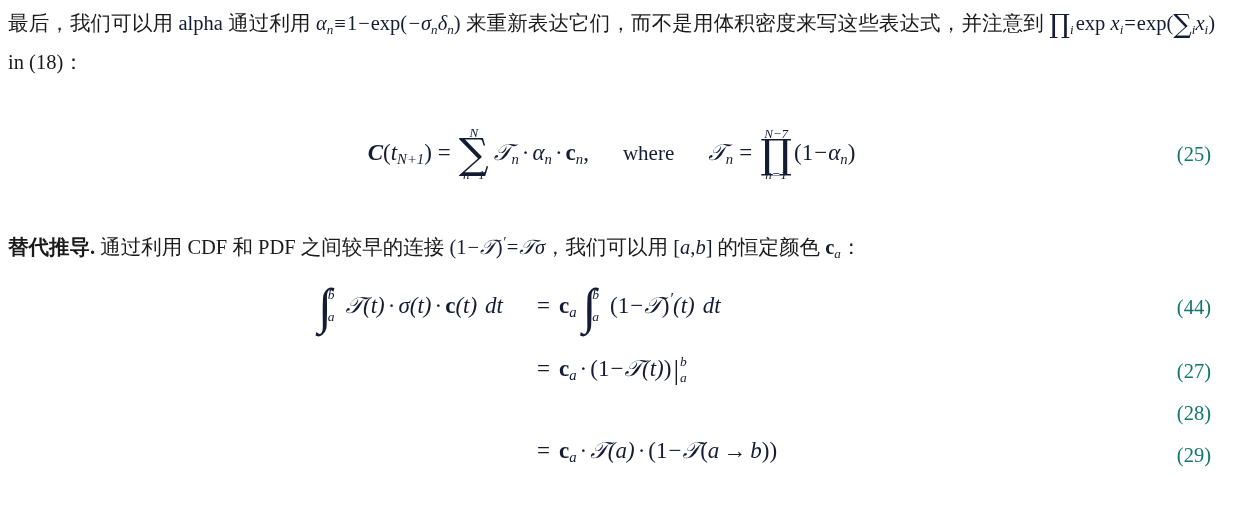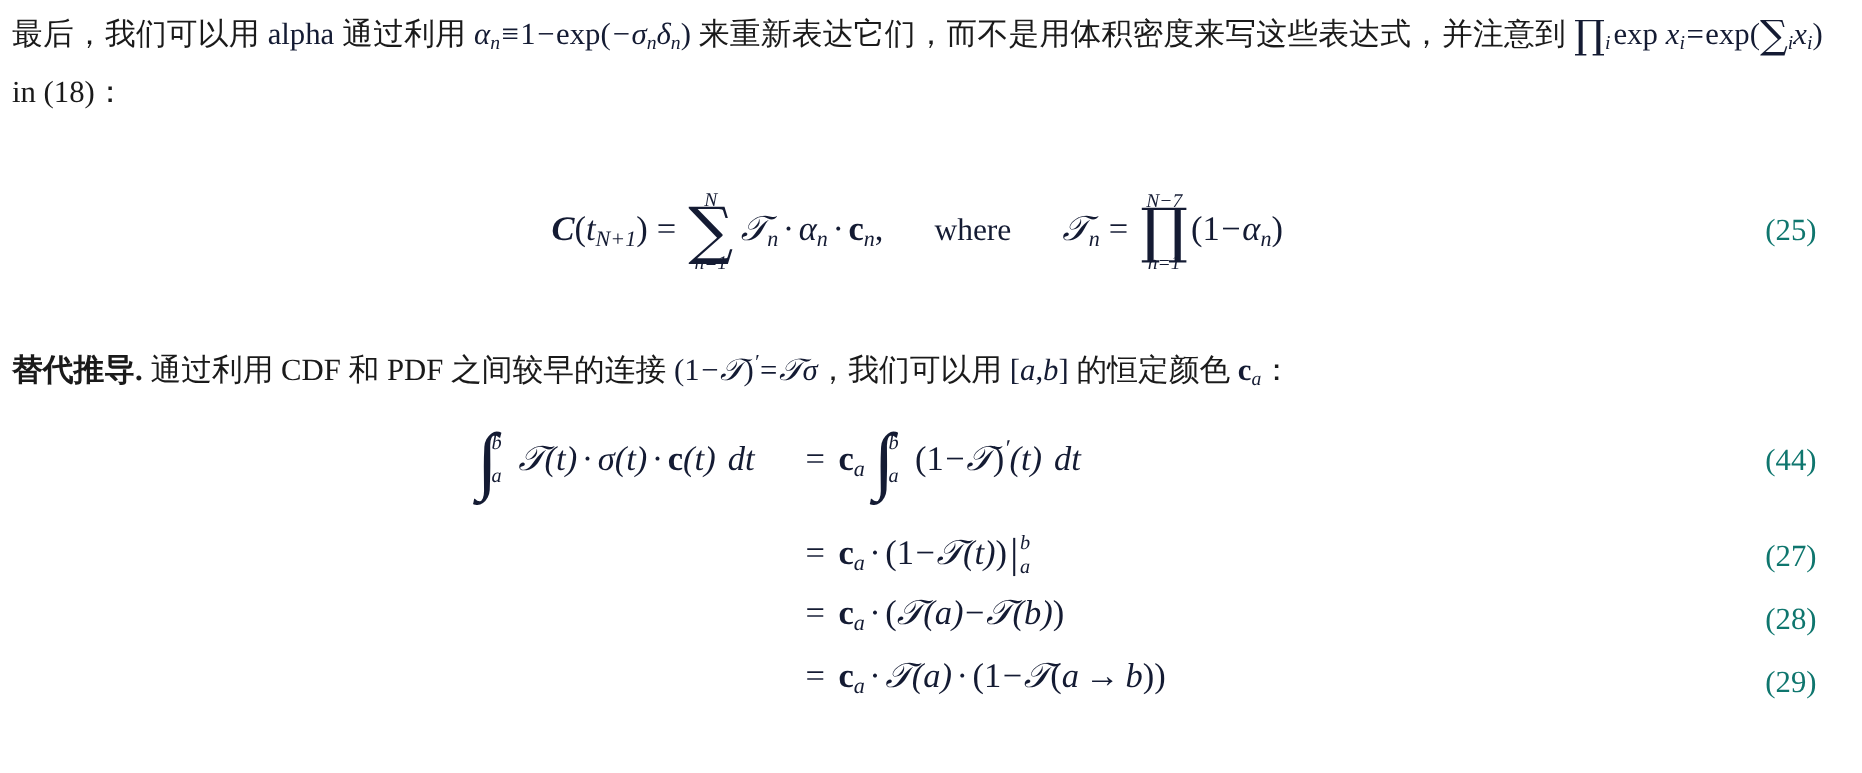--- a/index.html
+++ b/index.html
@@ -262,23 +262,20 @@
         <span class="m"><span class="op">=</span><span class="sp"></span><span class="bf">c</span><sub>a</sub><span class="dotsep">·</span><span class="mr">(</span><span class="mr">1</span><span class="op">−</span><span class="cal">𝒯</span><span>(t)</span><span class="mr">)</span><span class="evalbar">
               <span class="vbar">|</span>
               <span class="eup">b</span>
               <span class="elo">a</span>
             </span></span>
       </div>
       <span class="eqnum" style="top:8px;">(27)</span>
     </div>
 
     <div class="align-row" style="height:42px;">
-      <div class="align-rhs eqmain" style="left:528px; top:0px;">
-        <span class="m"><span class="op">=</span><span class="sp"></span><span class="bf">c</span><sub>a</sub><span class="dotsep">·</span><span class="mr">(</span><span class="cal">𝒯</span><span>(a)</span><span class="op">−</span><span class="cal">𝒯</span><span>(b)</span><span class="mr">)</span></span>
-      </div>
       <span class="eqnum" style="top:6px;">(28)</span>
     </div>
 
     <div class="align-row" style="height:42px;">
       <div class="align-rhs eqmain" style="left:528px; top:0px;">
         <span class="m"><span class="op">=</span><span class="sp"></span><span class="bf">c</span><sub>a</sub><span class="dotsep">·</span><span class="cal">𝒯</span><span>(a)</span><span class="dotsep">·</span><span class="mr">(</span><span class="mr">1</span><span class="op">−</span><span class="cal">𝒯</span><span class="mr">(</span><span>a</span><span class="op" style="padding:0 4px">→</span><span>b</span><span class="mr">)</span><span class="mr">)</span></span>
       </div>
       <span class="eqnum" style="top:6px;text-align:right;">(29)</span>
     </div>
 

